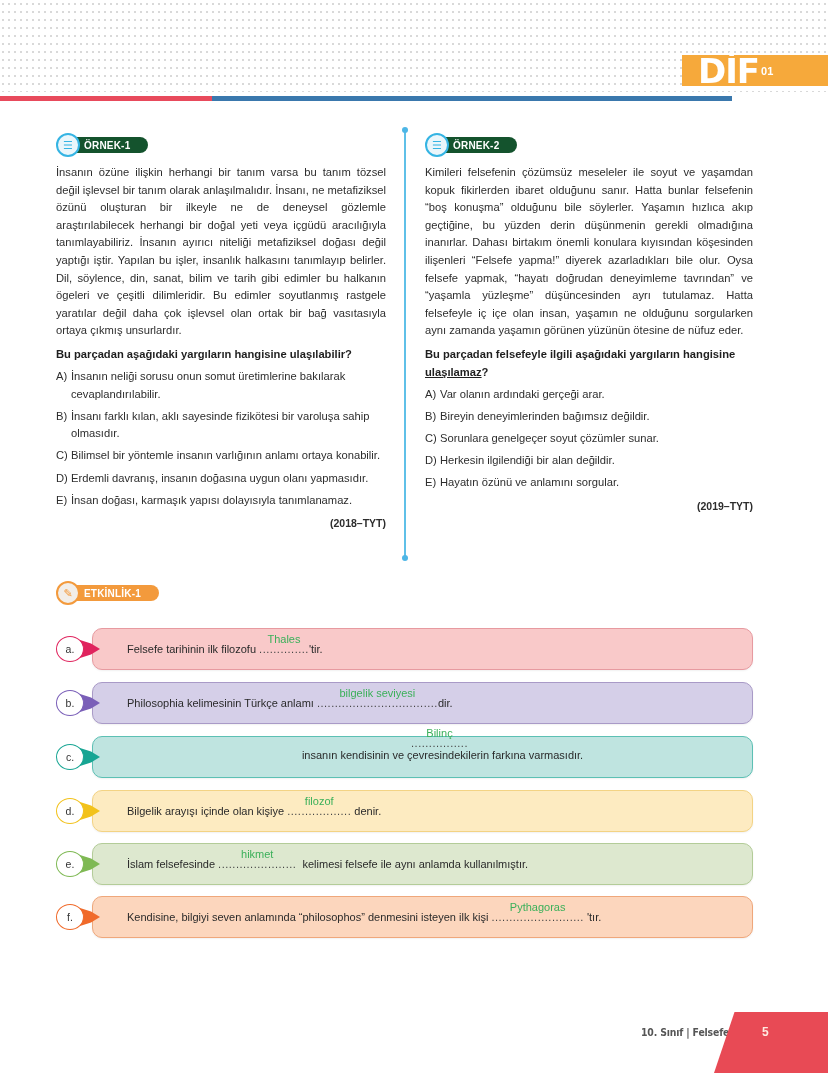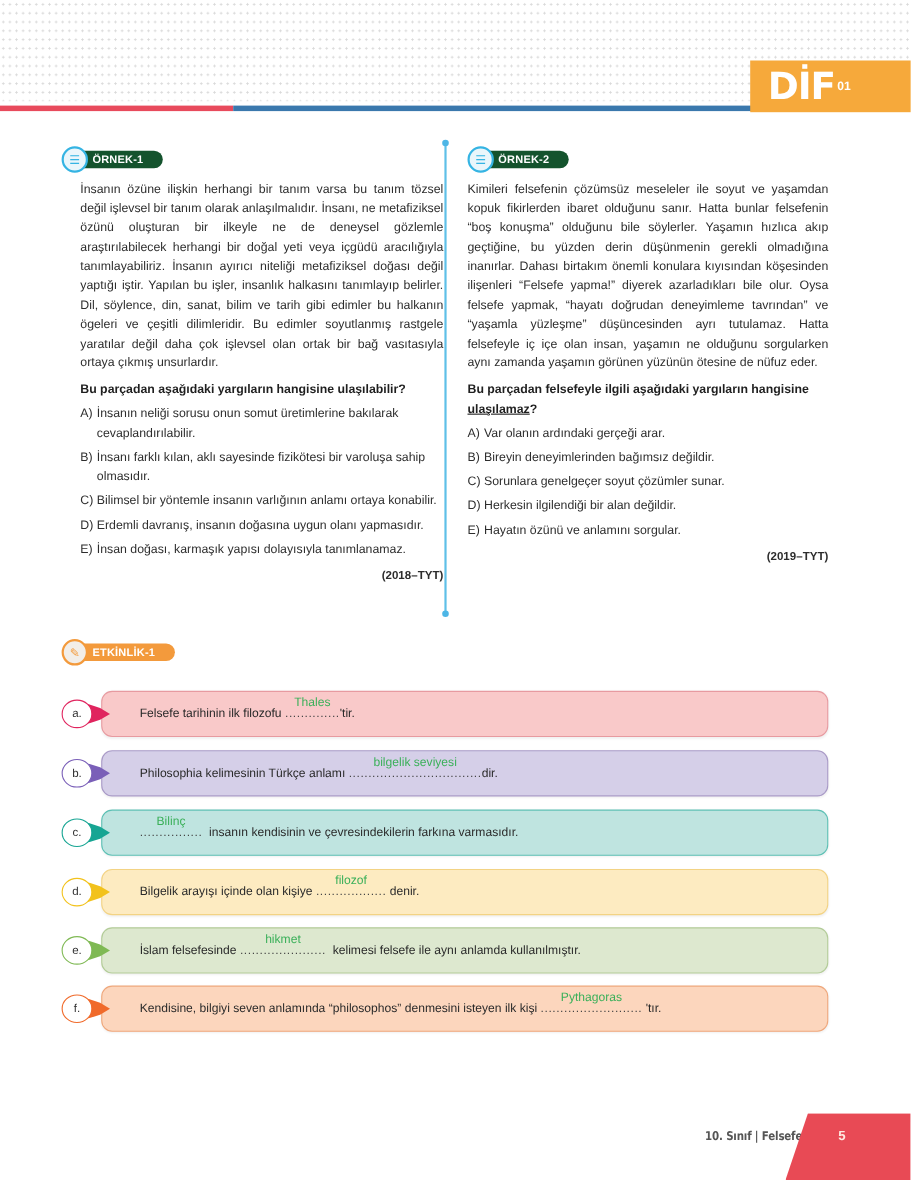--- a/index.html
+++ b/index.html
@@ -8,21 +8,21 @@
 
   
   .dots {
     position: absolute; left: 0; top: 0; width: 828px; height: 92px;
     background-image: radial-gradient(circle, #d9d9d9 0.8px, transparent 1.2px);
     background-size: 6px 8px;
   }
   .stripe-red { position: absolute; left: 0; top: 96px; width: 212px; height: 5px; background: #e84a5c; }
   .stripe-blue { position: absolute; left: 212px; top: 96px; width: 520px; height: 5px; background: #3a78ad; }
   .dif-badge {
-    position: absolute; left: 682px; top: 55px; width: 146px; height: 47px;
+    position: absolute; left: 682px; top: 55px; width: 146px; height: 31px;
     background: #f6a93b; color: #fff; font-weight: bold;
     display: flex; align-items: center; padding-left: 16px;
   }
   .dif-badge .big { font-size: 34px; letter-spacing: -1px; font-family: "DejaVu Sans", sans-serif; font-weight: bold; }
   .dif-badge .small { font-size: 11px; margin-left: 2px; font-weight: bold; }
 
   
   .badge { position: absolute; display: flex; align-items: center; height: 22px; }
   .badge .circle {
     width: 24px; height: 24px; border-radius: 50%; border: 2px solid;
@@ -97,21 +97,21 @@
 <div class="dif-badge">
   <span class="big">DİF</span>
   <span class="small">01</span>
 </div>
 
 <div class="badge blue" style="left:56px; top:134px;">
   <div class="circle">☰</div>
   <div class="pill">ÖRNEK-1</div>
 </div>
 
-<div class="col" style="left:56px; top:164px; width:330px;margin-left:17px;">
+<div class="col" style="left:56px; top:164px; width:330px;">
   <p class="passage">İnsanın özüne ilişkin herhangi bir tanım varsa bu tanım tözsel değil işlevsel bir tanım olarak anlaşılmalıdır. İnsanı, ne metafiziksel özünü oluşturan bir ilkeyle ne de deneysel gözlemle araştırılabilecek herhangi bir doğal yeti veya içgüdü aracılığıyla tanımlayabiliriz. İnsanın ayırıcı niteliği metafiziksel doğası değil yaptığı iştir. Yapılan bu işler, insanlık halkasını tanımlayıp belirler. Dil, söylence, din, sanat, bilim ve tarih gibi edimler bu halkanın ögeleri ve çeşitli dilimleridir. Bu edimler soyutlanmış rastgele yaratılar değil daha çok işlevsel olan ortak bir bağ vasıtasıyla ortaya çıkmış unsurlardır.</p>
   <p class="question">Bu parçadan aşağıdaki yargıların hangisine ulaşılabilir?</p>
   <div class="opt">
     <span class="lab">A)</span>
     <span class="txt">İnsanın neliği sorusu onun somut üretimlerine bakılarak cevaplandırılabilir.</span>
   </div>
   <div class="opt">
     <span class="lab">B)</span>
     <span class="txt">İnsanı farklı kılan, aklı sayesinde fizikötesi bir varoluşa sahip olmasıdır.</span>
   </div>
@@ -180,21 +180,21 @@
   <div class="lbl-circle" style="border-color:#7a5fb8;">b.</div>
   <div class="pointer" style="background:#7a5fb8;"></div>
   <div class="box" style="background:#d5cfe8; border-color:#a99ac7;">
     <span>Philosophia kelimesinin Türkçe anlamı </span>&nbsp;<span class="blank"><span class="ans">bilgelik seviyesi</span><span>..................................</span></span><span>dir.</span>
   </div>
 </div>
 
 <div class="row" style="top:736px;">
   <div class="lbl-circle" style="border-color:#17a593;">c.</div>
   <div class="pointer" style="background:#17a593;"></div>
-  <div class="box" style="background:#bfe4e0; border-color:#5cc0b4;">
+  <div class="box" style="background:#bfe4e0; border-color:#5cc0b4;flex-direction:column;">
     <span></span>
       <span class="blank"><span class="ans">Bilinç</span><span>................</span></span>
       <span style="white-space:pre;">  insanın kendisinin ve çevresindekilerin farkına varmasıdır.</span>
   </div>
 </div>
 
 <div class="row" style="top:790px;">
   <div class="lbl-circle" style="border-color:#f2c21c;">d.</div>
   <div class="pointer" style="background:#f2c21c;"></div>
   <div class="box" style="background:#fdebc1; border-color:#f3d384;">

